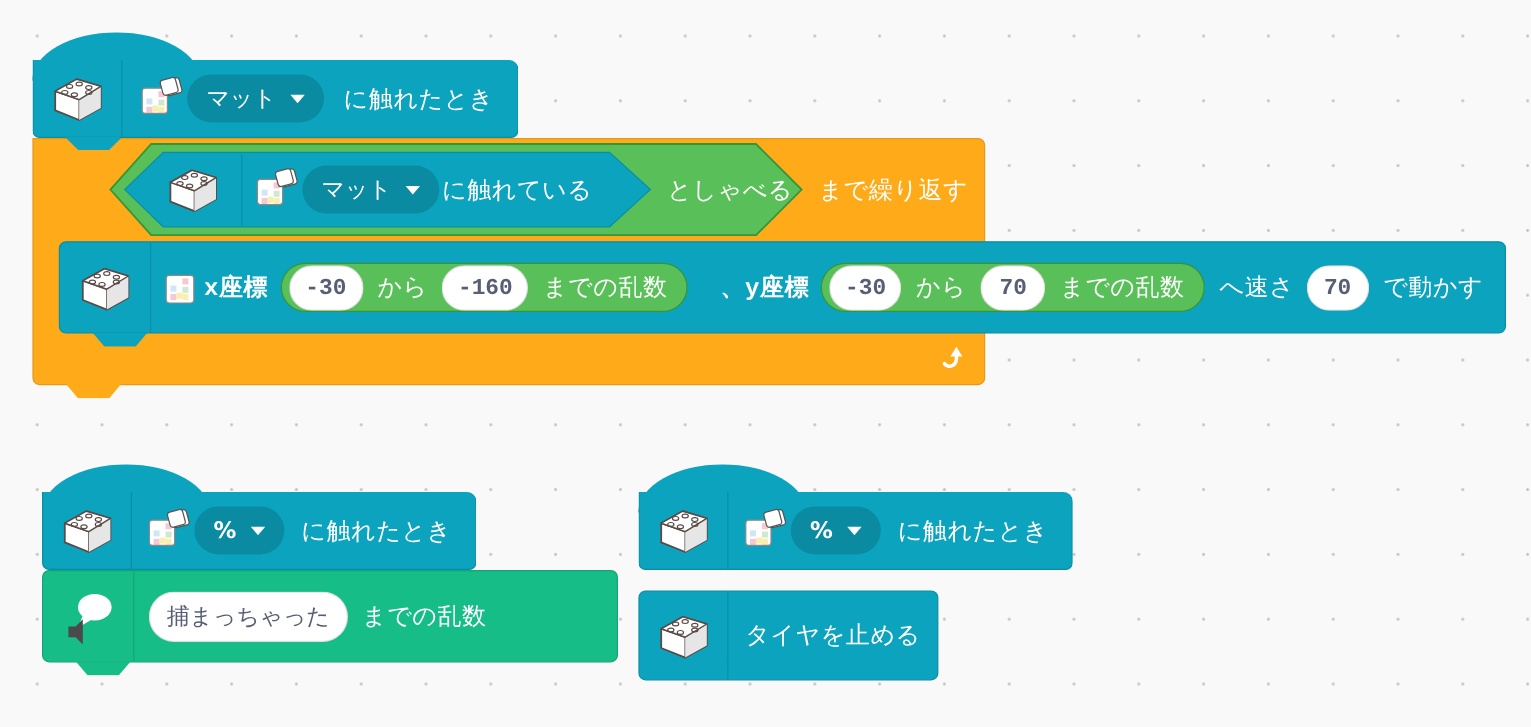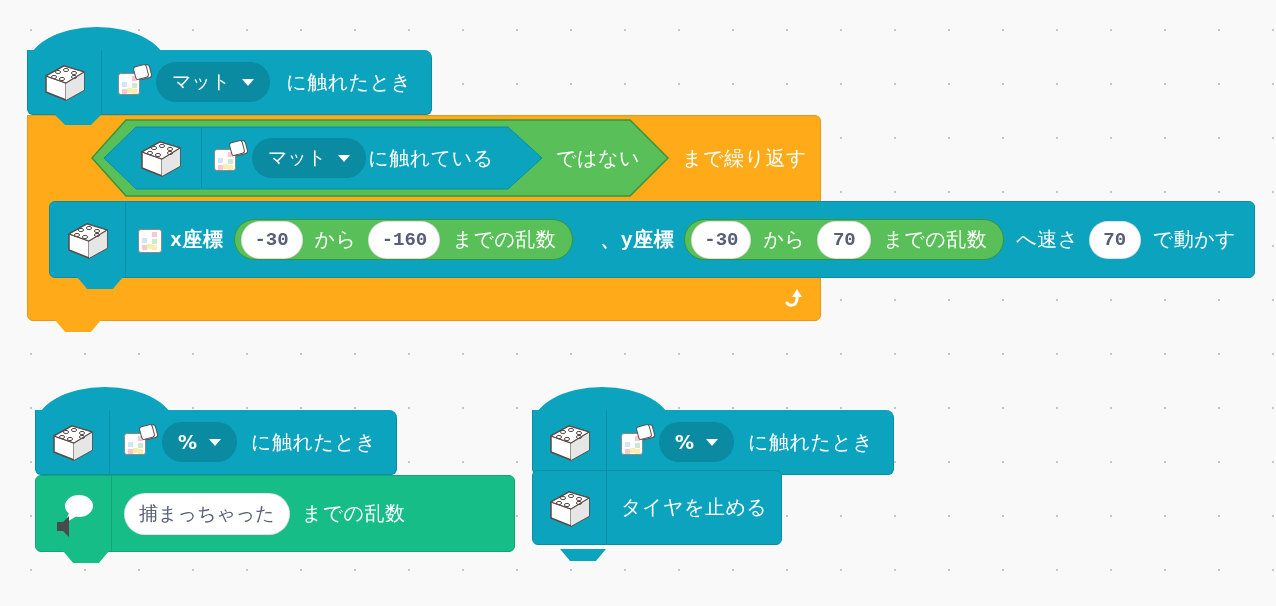--- a/index.html
+++ b/index.html
@@ -156,21 +156,21 @@
     <div class="sprite-icon" style="margin-left:12px;">
       <div class="mat"></div>
         <div class="cards"></div>
     </div>
     <div class="dropdown" style="margin-left:12px;">
       <span>マット</span>
       <span class="caret"></span>
     </div>
     <span class="txt" style="margin-left:2px;">に触れている</span>
   </div>
-  <span class="abs txt" style="left:556px; top:145px;">ではない</span>
+  <span class="abs txt" style="left:556px; top:145px;">としゃべる</span>
   <span class="abs txt" style="left:682px; top:145px;">まで繰り返す</span>
 
   <div class="blk teal" style="left:49px; top:201px; width:1206px; height:77px; border-radius:6px;font-family:Liberation Mono, monospace;">
     <div class="icon-cell" style="width:76px;">
       <svg width="50" height="44">
           <use href="#brick"></use>
         </svg>
     </div>
     <div class="sprite-icon" style="margin-left:12px; width:24px;">
       <div class="mat" style="width:24px;height:24px;"></div>
@@ -244,21 +244,21 @@
     <div class="sprite-icon" style="margin-left:14px;">
       <div class="mat"></div>
         <div class="cards"></div>
     </div>
     <div class="dropdown" style="margin-left:12px; font-weight:bold;">
       <span>%</span>
       <span class="caret"></span>
     </div>
     <span class="txt" style="margin-left:14px;">に触れたとき</span>
   </div>
-  <div class="blk teal" style="left:532px; top:470px; width:250px; height:75px;">
+  <div class="blk teal" style="left:532px; top:492px; width:250px; height:75px;">
     <div class="icon-cell">
       <svg width="50" height="44">
           <use href="#brick"></use>
         </svg>
     </div>
     <span class="txt" style="margin-left:14px;">タイヤを止める</span>
   </div>
   <div class="notch" style="left:560px; top:549px; background:#0ba3bd;"></div>
 </div>
 

